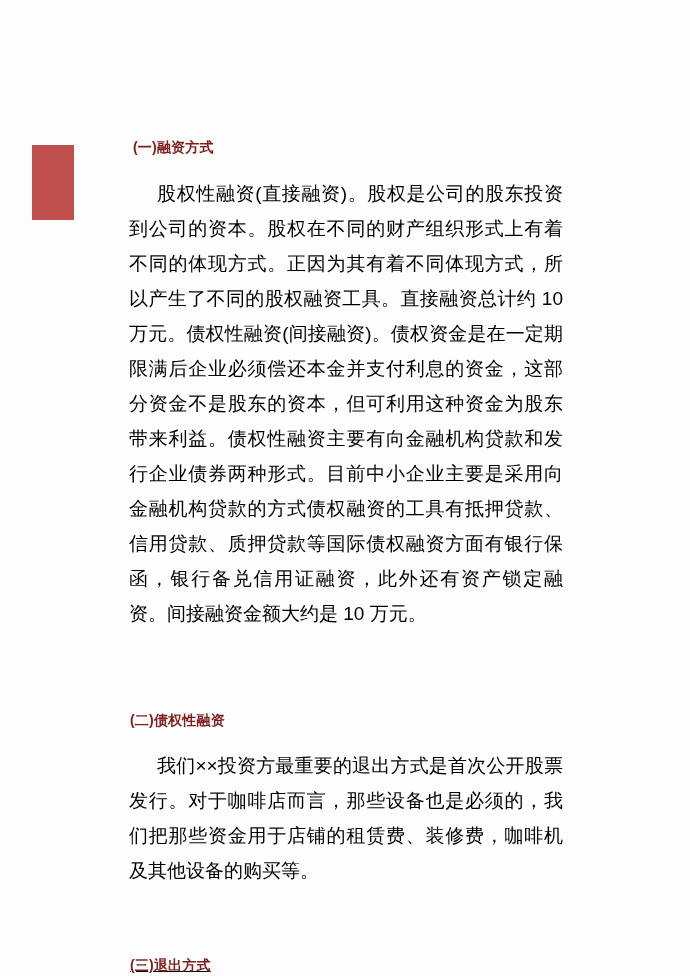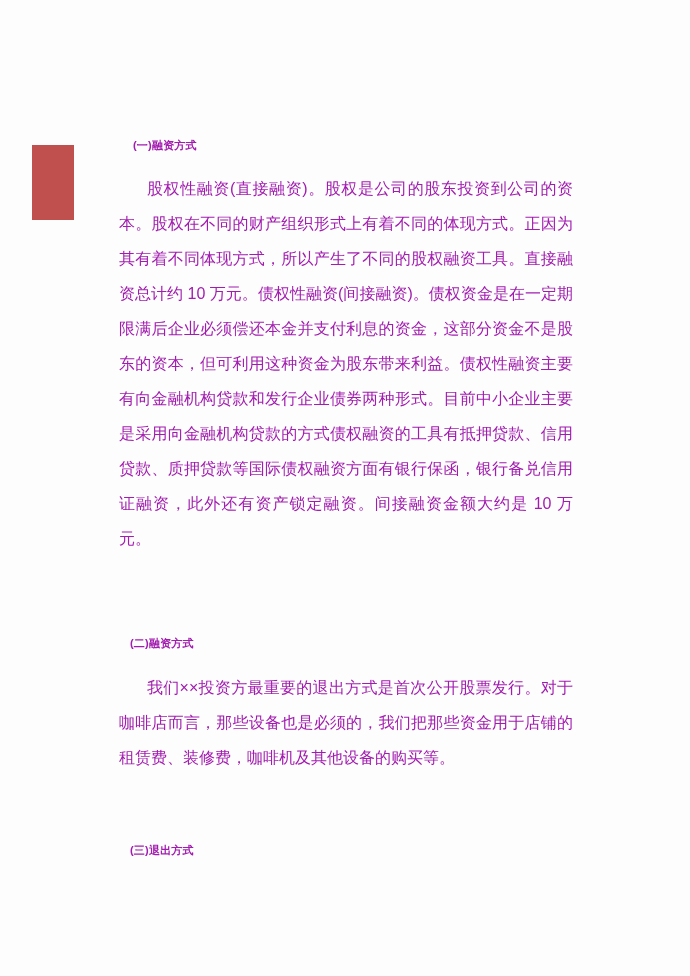--- a/index.html
+++ b/index.html
@@ -39,43 +39,44 @@
     left: 113px;
     top: 138px;
     width: 466px;
   }
 
   .section {
     margin-bottom: 44px;
   }
   .section:last-child {
     margin-bottom: 0;
+    text-decoration: underline;
   }
 
   .section-heading {
-    font-size: 11px;
+    font-size: 14px;
     font-weight: bold;
-    color: #a21caf;
+    color: #7f1d1d;
     letter-spacing: 0.2px;
     line-height: 1.4;
     margin: 0 0 18px 0;
     padding-left: 17px;
   }
   .section-heading.indent-extra {
     padding-left: 20px;
   }
 
   .body-paragraph {
-    font-size: 16px;
-    color: #a21caf;
+    font-size: 19px;
+    color: #000000;
     line-height: 35px;
     text-align: justify;
     text-justify: inter-ideograph;
     text-indent: 28px;
-    margin: 6px;
+    margin: 16px;
     word-break: break-all;
   }
 
   .spacer-lg { height: 36px; }
   .spacer-md { height: 24px; }
 </style>
 </head>
 <body>
 
 <div id="page">
@@ -85,21 +86,21 @@
   <div id="content">
 
     <div class="section">
       <h2 class="section-heading indent-extra">(一)融资方式</h2>
       <p class="body-paragraph">股权性融资(直接融资)。股权是公司的股东投资到公司的资本。股权在不同的财产组织形式上有着不同的体现方式。正因为其有着不同体现方式，所以产生了不同的股权融资工具。直接融资总计约 10 万元。债权性融资(间接融资)。债权资金是在一定期限满后企业必须偿还本金并支付利息的资金，这部分资金不是股东的资本，但可利用这种资金为股东带来利益。债权性融资主要有向金融机构贷款和发行企业债券两种形式。目前中小企业主要是采用向金融机构贷款的方式债权融资的工具有抵押贷款、信用贷款、质押贷款等国际债权融资方面有银行保函，银行备兑信用证融资，此外还有资产锁定融资。间接融资金额大约是 10 万元。</p>
     </div>
 
     <div class="spacer-lg"></div>
 
     <div class="section">
-      <h2 class="section-heading">(二)融资方式</h2>
+      <h2 class="section-heading">(二)债权性融资</h2>
       <p class="body-paragraph">我们××投资方最重要的退出方式是首次公开股票发行。对于咖啡店而言，那些设备也是必须的，我们把那些资金用于店铺的租赁费、装修费，咖啡机及其他设备的购买等。</p>
     </div>
 
     <div class="spacer-md"></div>
 
     <div class="section">
       <h2 class="section-heading">(三)退出方式</h2>
     </div>
 
   </div>

